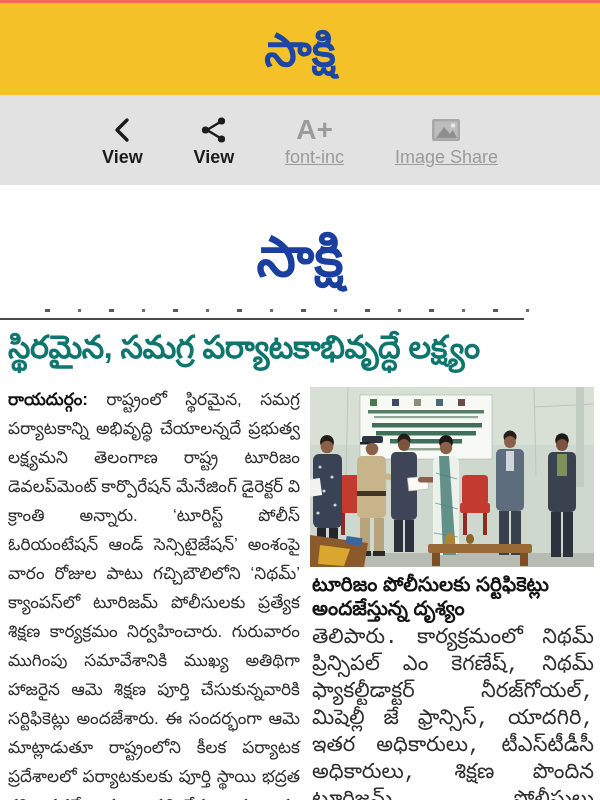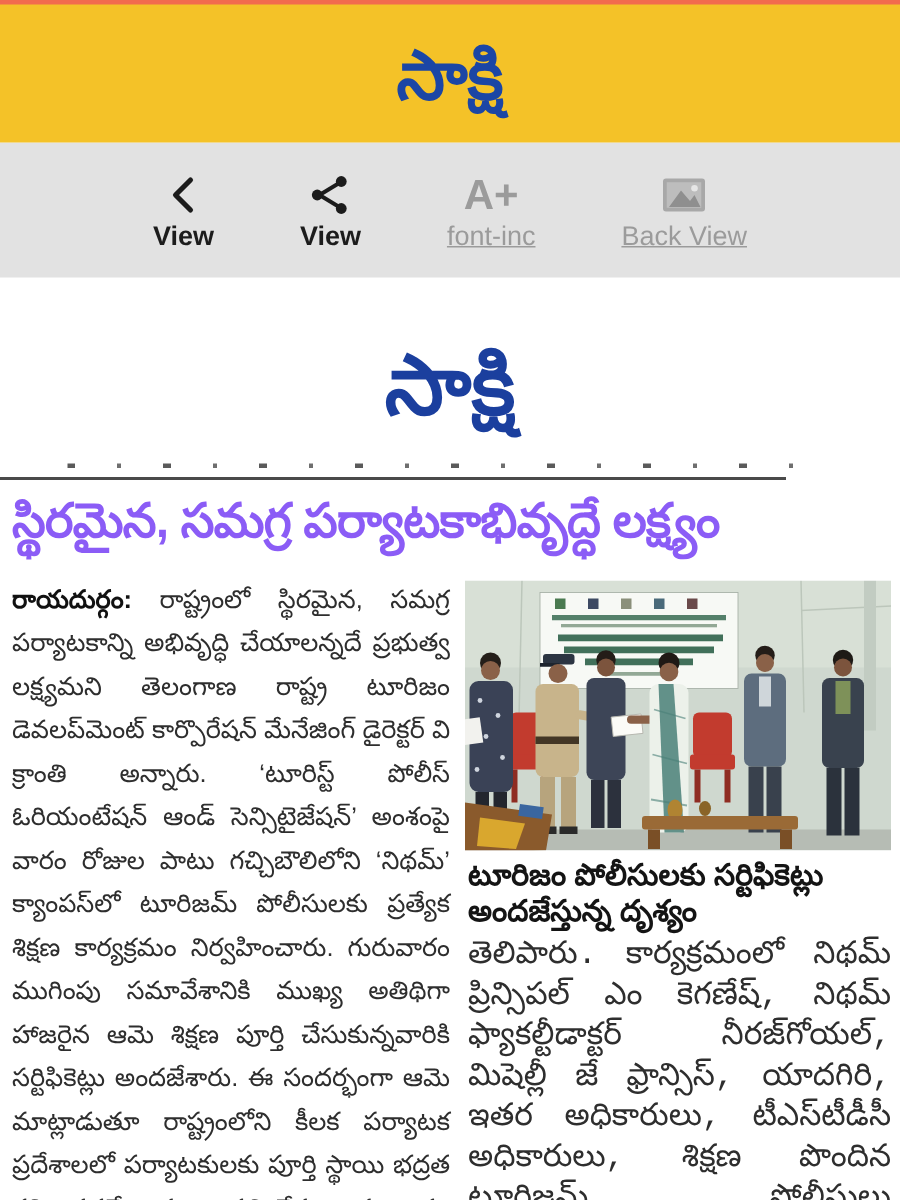--- a/index.html
+++ b/index.html
@@ -20,21 +20,21 @@
   .tb-item.disabled { color:#9b9b9b; }
   .tb-item.disabled .tb-label { font-weight:normal; font-size:18px;text-decoration:underline; }
   .aplus { font-size:28px; font-weight:bold; color:#9b9b9b; line-height:1; }
 
   
   .article { background:#ffffff; }
   .masthead { text-align:center; margin-top:44px; color:#1B3F9E; font-size:56px; font-weight:bold; line-height:1; }
   .clipped-row { height:3px; margin:24px 60px 0 45px;
     background:repeating-linear-gradient(90deg,#3d3d3d 0 5px,transparent 5px 33px,#555 33px 36px,transparent 36px 64px); opacity:.85; }
   .rule1 { border:none; border-top:2px solid #4a4a4a; width:524px; margin:6px 0 0 0; }
-  .headline { font-size:32px; font-weight:bold; color:#8b5cf6; margin:9px 8px 4px 8px; letter-spacing:-0.5px; white-space:nowrap; overflow:hidden; }
+  .headline { font-size:32px; font-weight:bold; color:#0f766e; margin:9px 8px 4px 8px; letter-spacing:-0.5px; white-space:nowrap; overflow:hidden; }
 
   .columns { display:flex; gap:10px; padding:0 6px 0 8px; margin-top:12px; }
   .col1 { width:292px; font-size:17px; line-height:29px; text-align:justify; color:#2e2e2e; margin:0; }
   .col1 b { color:#111; }
   .col2 { width:284px; display:flex; flex-direction:column; }
   .photo-fig { margin:2px 0 0 0; width:284px; height:180px; overflow:hidden; cursor:pointer; }
   .photo-fig svg { display:block; }
   .photo-caption { font-weight:bold; font-size:20px; line-height:24px; color:#141414; margin:5px 0 3px 2px; }
   .col2-text { font-size:21px; line-height:27px; text-align:justify; color:#2e2e2e; margin:1px 0 0 2px;font-family:Liberation Mono, monospace; }
 </style>
@@ -77,21 +77,21 @@
     </div>
     <div class="tb-item disabled">
       <span class="icon-box">
         <svg width="32" height="28" viewBox="0 0 32 28">
           <rect x="2" y="3" width="28" height="22" rx="2" fill="#a8a8a8"></rect>
           <rect x="4.5" y="5.5" width="23" height="17" fill="#bdbdbd"></rect>
           <polygon points="6,22 14,11 20,18 23,14 27,22" fill="#8f8f8f"></polygon>
           <circle cx="23" cy="9.5" r="2.2" fill="#e6e6e6"></circle>
         </svg>
       </span>
-      <span class="tb-label">Back View</span>
+      <span class="tb-label">Image Share</span>
     </div>
   </nav>
 
   <main class="article">
 
     <div class="masthead">సాక్షి</div>
 
     <div class="clipped-row"></div>
     <hr class="rule1">
 

